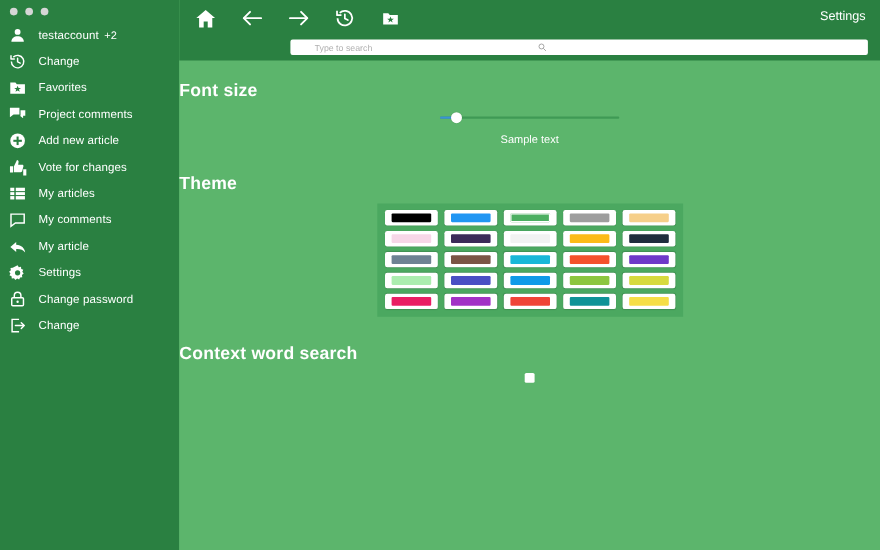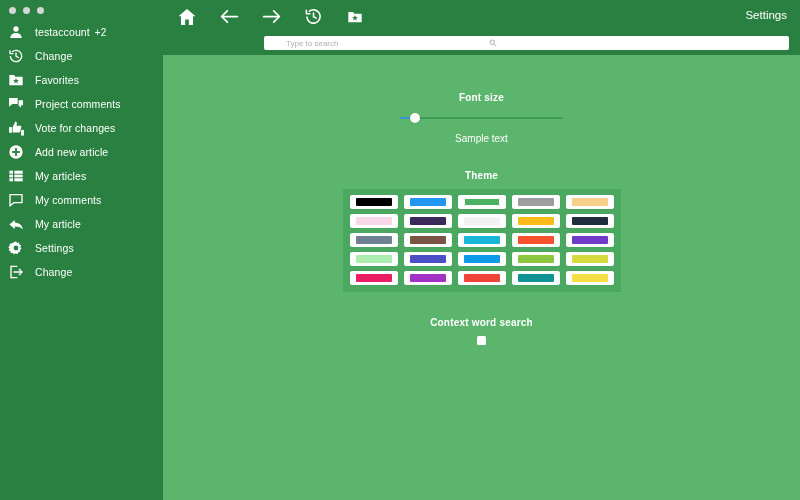--- a/index.html
+++ b/index.html
@@ -127,25 +127,23 @@
   }
   .search-input::placeholder { color: #b0b0b0; }
 
   
   .content {
     position: relative;
     height: 445px;
   }
   .section-title {
     color: #ffffff;
-    font-size: 10px;
+    font-size: 16px;
     font-weight: bold;
-    text-align: center;
     letter-spacing: 0.2px;
-    margin-top: 18px;
   }
   .fontsize-block { padding-top: 19px; }
   .slider-row {
     margin-top: 9px;
     display: flex;
     justify-content: center;
     align-items: center;
   }
   .slider {
     position: relative;
@@ -274,39 +272,39 @@
           <span class="ico">
             <svg width="16" height="16" viewBox="0 0 24 24" fill="#ffffff">
               <path d="M1.5 3h13v9h-8l-5 4V3z"></path>
               <path d="M9.5 13.8h5.6l4.4 3.6v-3.6h3V6.5h-6.5v7.3z"></path>
             </svg>
           </span>
           <span class="nav-label">Project comments</span>
         </div>
         <div class="nav-item">
           <span class="ico">
+            <svg width="16" height="16" viewBox="0 0 24 24" fill="#ffffff">
+              <circle cx="12" cy="12" r="10"></circle>
+              <rect x="10.6" y="6.2" width="2.8" height="11.6" fill="#2a8041"></rect>
+              <rect x="6.2" y="10.6" width="11.6" height="2.8" fill="#2a8041"></rect>
+            </svg>
+          </span>
+          <span class="nav-label">Add new article</span>
+        </div>
+        <div class="nav-item">
+          <span class="ico">
             <svg width="17" height="17" viewBox="0 0 24 24" fill="#ffffff">
               <path d="M1.5 10h4v8h-4z"></path>
               <path d="M6.5 10.4 10.5 2c1.6.2 2.3 1.3 2 2.8L12 8h5.2c1.1 0 1.9.9 1.6 2l-1.6 6.2c-.2.9-.9 1.5-1.8 1.5H6.5z"></path>
               <path d="M14.3 22.6l3.3-6.3h4.9v6.3z" opacity="0"></path>
               <path d="M22.5 14h-4v8h4z"></path>
               <path d="M17.5 13.6 13.5 22c-1.6-.2-2.3-1.3-2-2.8" opacity="0"></path>
             </svg>
           </span>
           <span class="nav-label">Vote for changes</span>
-        </div>
-        <div class="nav-item">
-          <span class="ico">
-            <svg width="16" height="16" viewBox="0 0 24 24" fill="#ffffff">
-              <circle cx="12" cy="12" r="10"></circle>
-              <rect x="10.6" y="6.2" width="2.8" height="11.6" fill="#2a8041"></rect>
-              <rect x="6.2" y="10.6" width="11.6" height="2.8" fill="#2a8041"></rect>
-            </svg>
-          </span>
-          <span class="nav-label">Add new article</span>
         </div>
         <div class="nav-item">
           <span class="ico">
             <svg width="16" height="16" viewBox="0 0 24 24" fill="#ffffff">
               <rect x="2" y="4" width="5.5" height="4.6"></rect>
               <rect x="9.5" y="4" width="12.5" height="4.6"></rect>
               <rect x="2" y="10" width="5.5" height="4"></rect>
               <rect x="9.5" y="10" width="12.5" height="4"></rect>
               <rect x="2" y="15.4" width="5.5" height="4.6"></rect>
               <rect x="9.5" y="15.4" width="12.5" height="4.6"></rect>
@@ -331,20 +329,30 @@
           <span class="nav-label">My article</span>
         </div>
         <div class="nav-item">
           <span class="ico">
             <svg width="16" height="16" viewBox="0 0 24 24" fill="#ffffff">
               <path d="M12 1.8l1.6 2.6 3-.6.4 3 2.8 1.2-1.4 2.7 1.9 2.4-2.4 1.9.5 3-3 .4-1.3 2.8-2.7-1.4-2.4 1.9-1.9-2.4-3 .5-.4-3-2.8-1.3 1.4-2.7-1.9-2.4 2.4-1.9-.5-3 3-.4z"></path>
               <circle cx="12" cy="12" r="3.6" fill="#2a8041"></circle>
             </svg>
           </span>
           <span class="nav-label">Settings</span>
+        </div>
+        <div class="nav-item">
+          <span class="ico">
+            <svg width="16" height="16" viewBox="0 0 24 24" fill="none" stroke="#ffffff" stroke-width="2">
+              <rect x="4" y="10" width="16" height="11" rx="1.5"></rect>
+              <path d="M7.5 10V7a4.5 4.5 0 0 1 9 0v3"></path>
+              <circle cx="12" cy="15.5" r="1.6" fill="#ffffff" stroke="none"></circle>
+            </svg>
+          </span>
+          <span class="nav-label">Change password</span>
         </div>
         <div class="nav-item">
           <span class="ico">
             <svg width="16" height="16" viewBox="0 0 24 24" fill="none" stroke="#ffffff" stroke-width="2">
               <path d="M14 3.5H4.5v17H14"></path>
               <polyline points="17,8 21,12 17,16" stroke-linejoin="round" stroke-linecap="round"></polyline>
               <line x1="20.5" y1="12" x2="9" y2="12" stroke-linecap="round"></line>
             </svg>
           </span>
           <span class="nav-label">Change</span>

